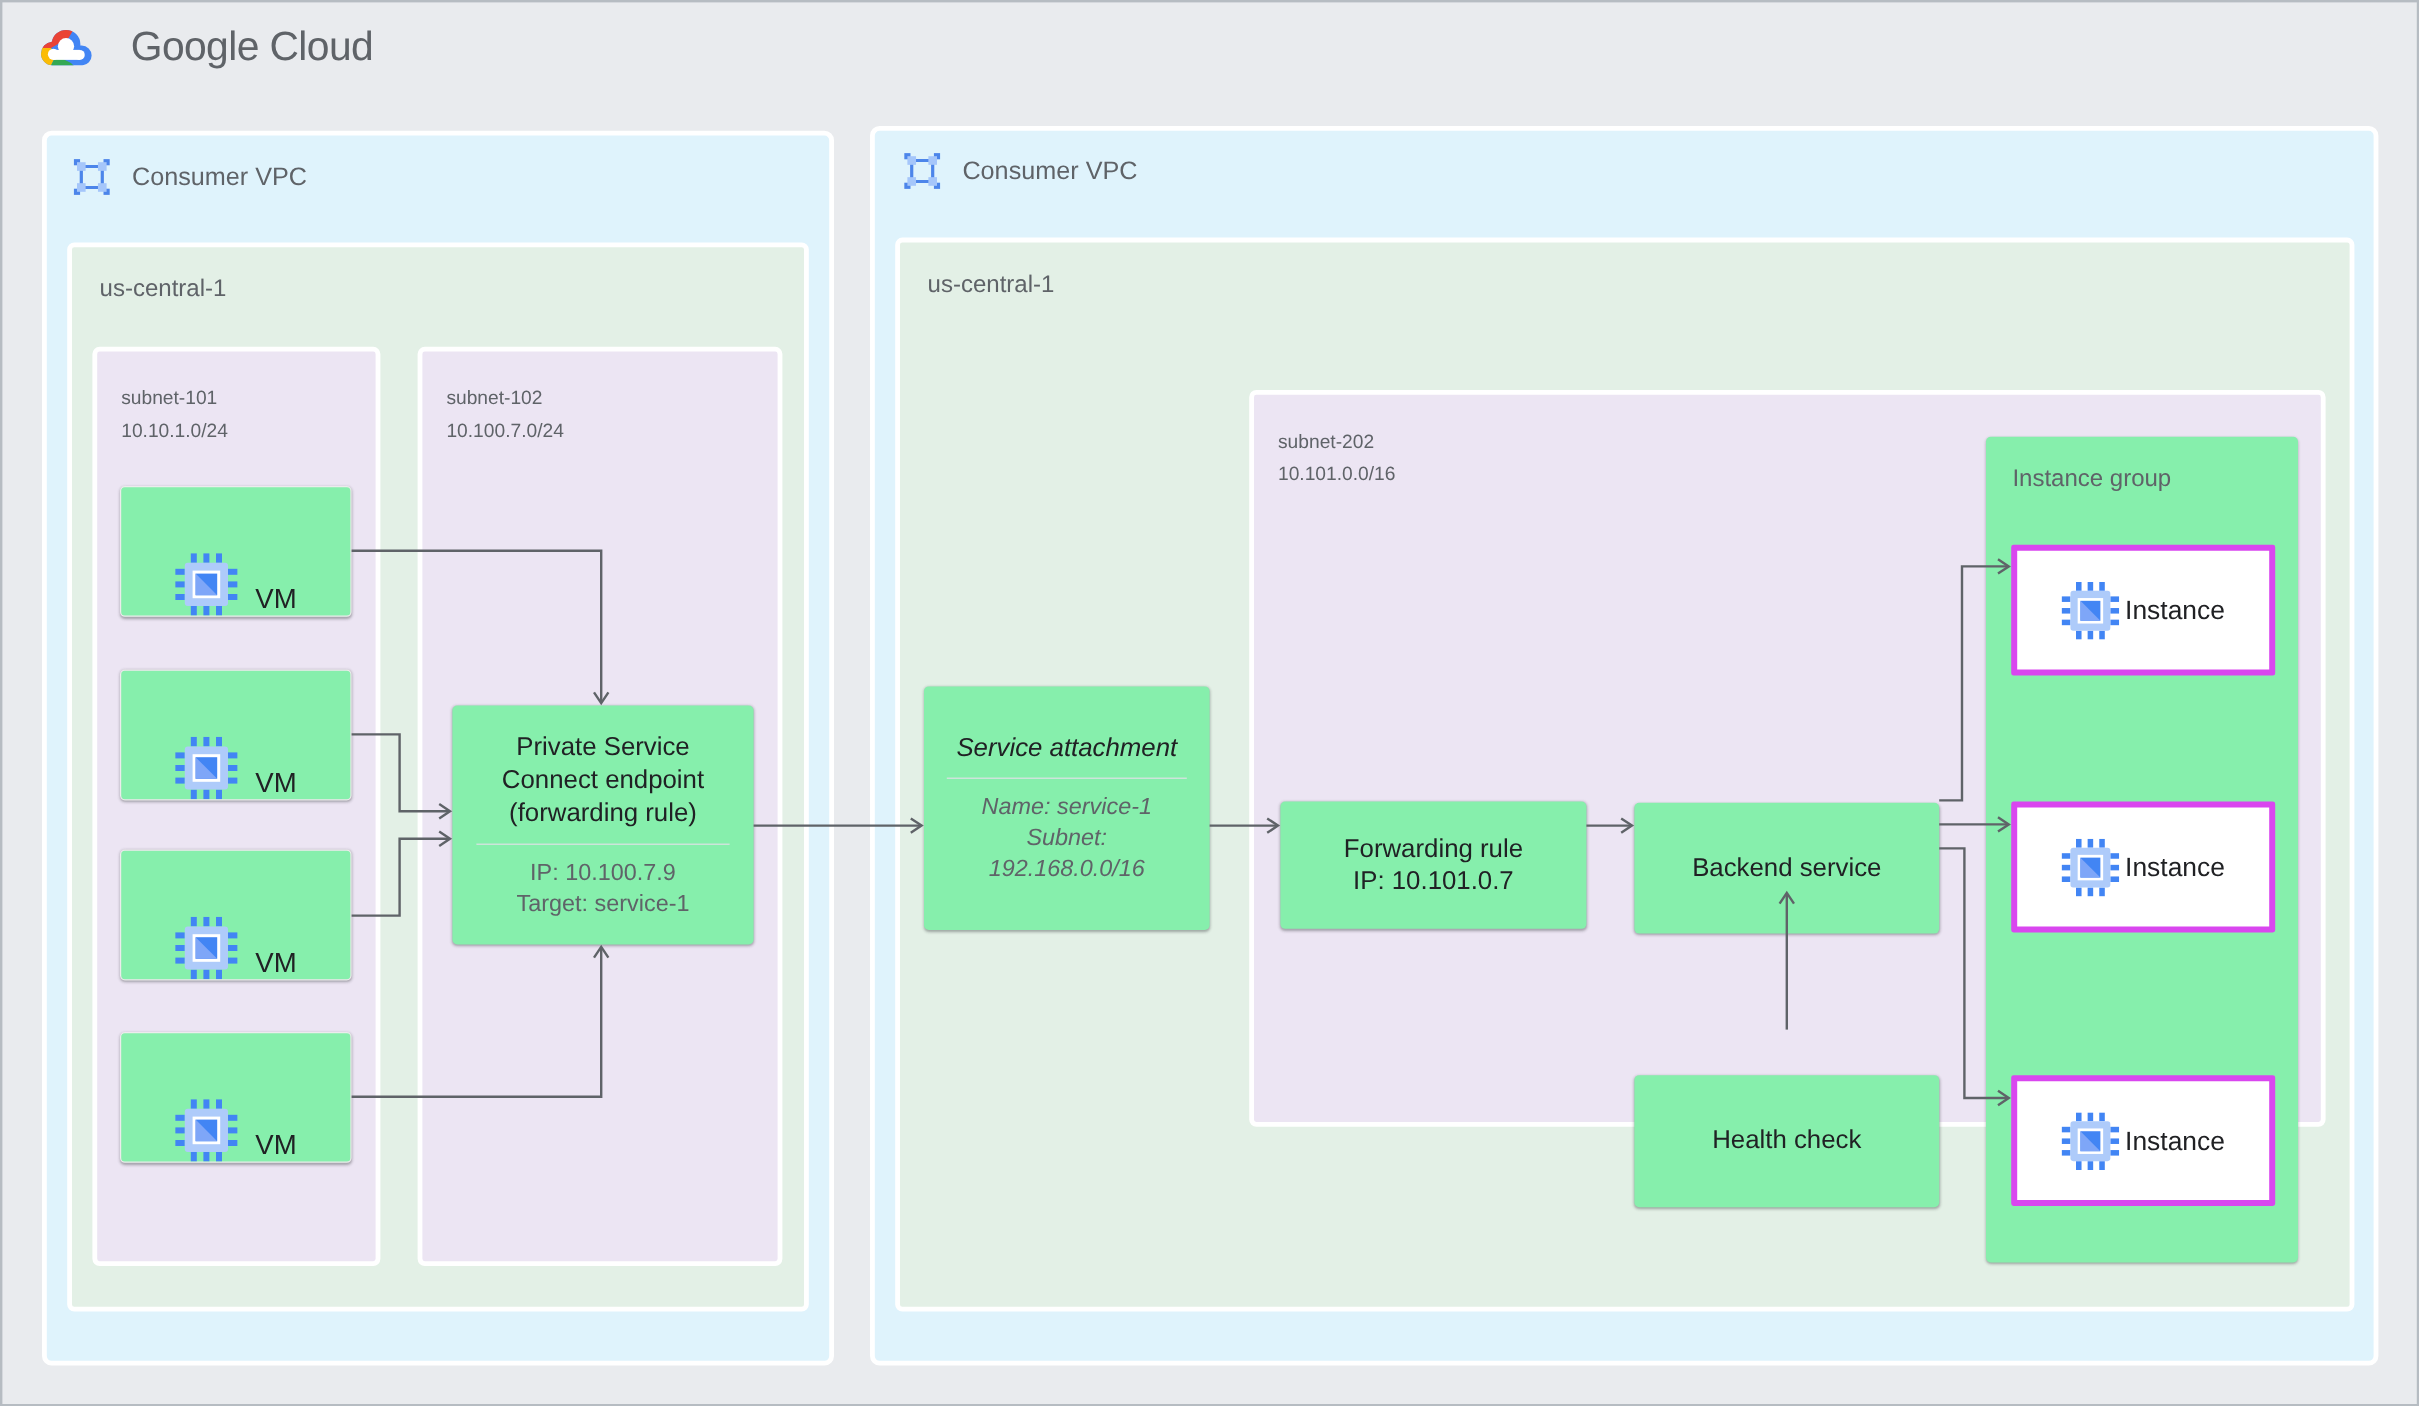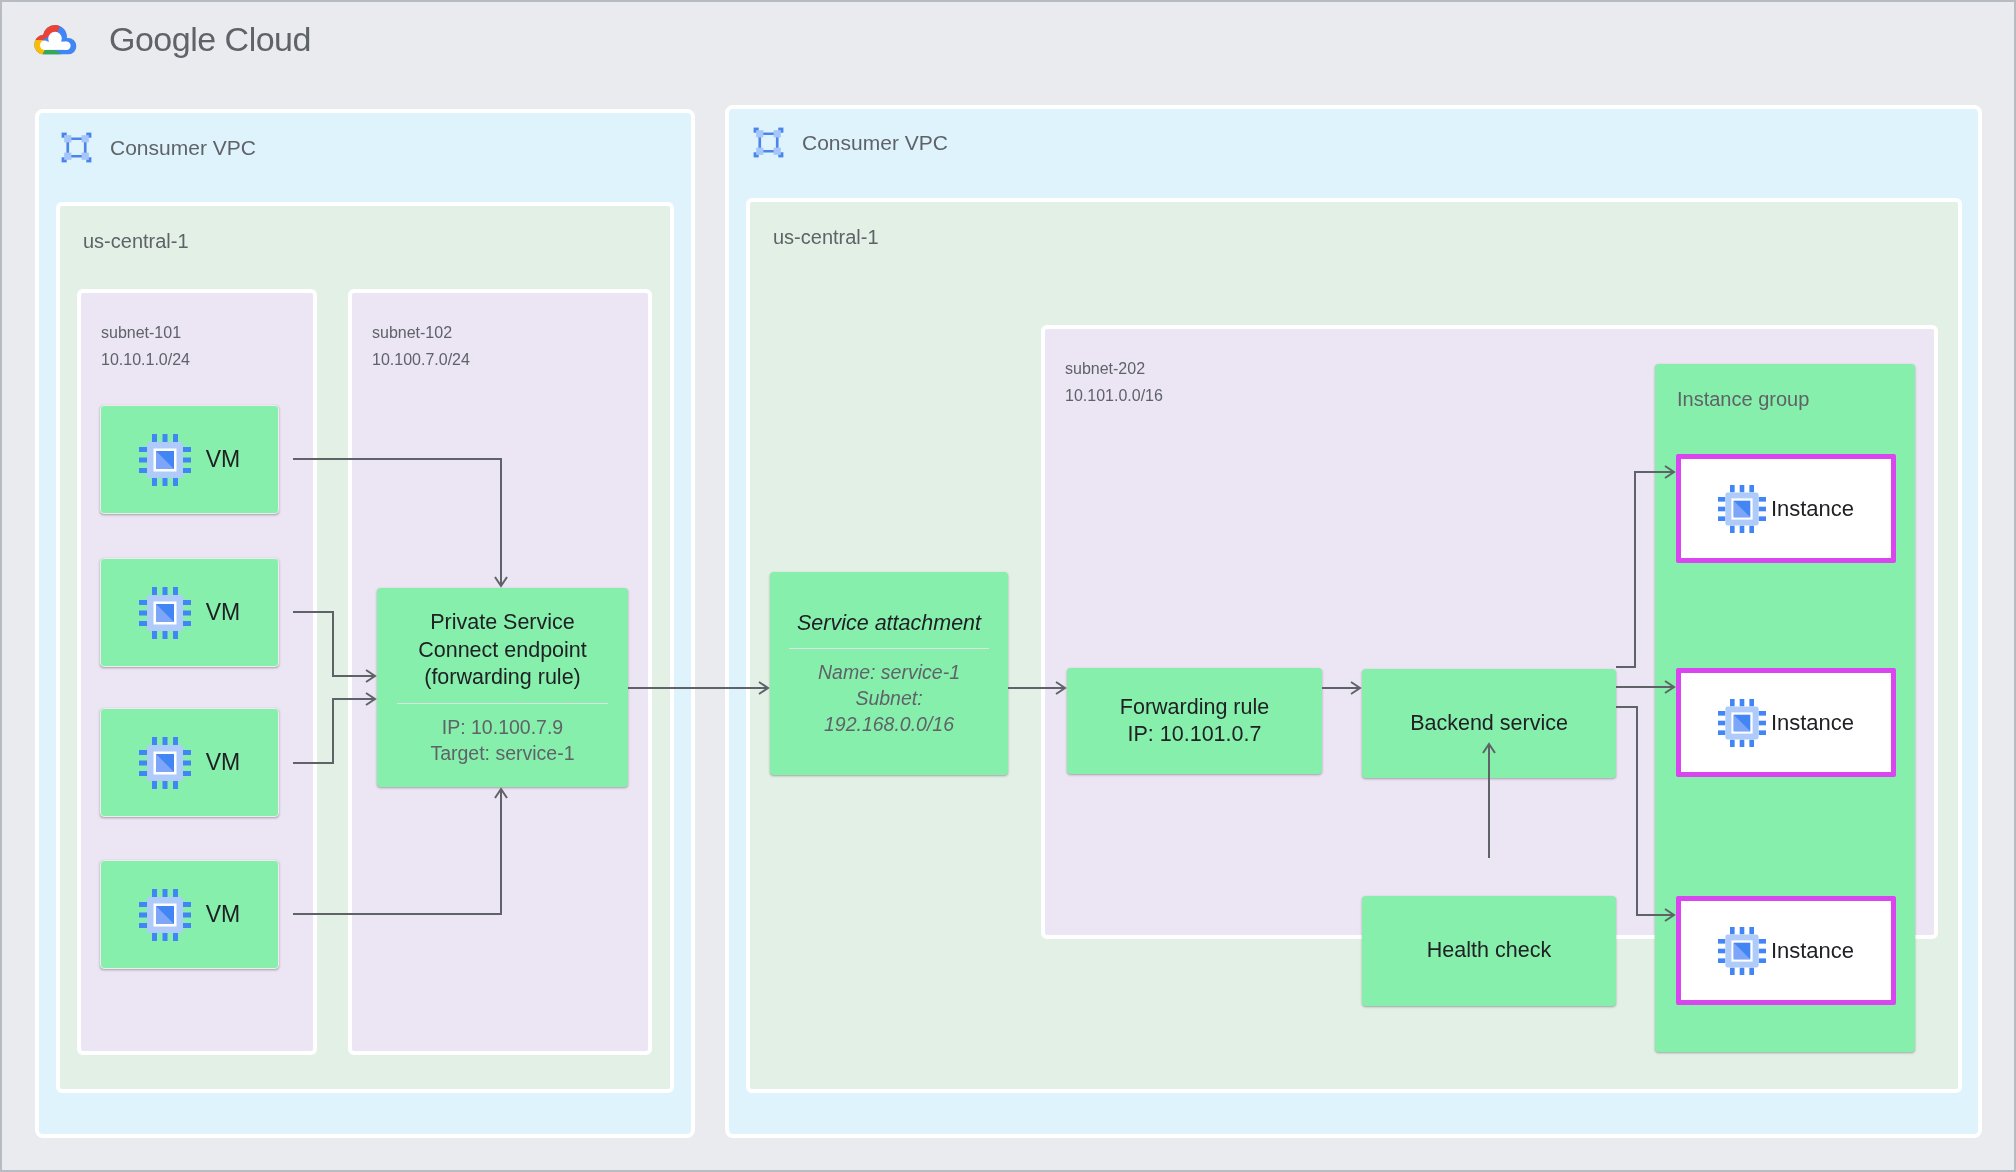--- a/index.html
+++ b/index.html
@@ -26,21 +26,21 @@
   .subnet{position:absolute;background:#ece5f3;border:4px solid #fff;border-radius:6px;box-sizing:border-box;}
   .subnet-101{left:17px;top:83px;width:240px;height:766px;}
   .subnet-102{left:288px;top:83px;width:304px;height:766px;}
   .subnet-202{left:291px;top:87px;width:897px;height:614px;margin-top:36px;}
   .subnet-label{position:absolute;left:20px;top:26px;color:#5f6368;font-size:16px;line-height:27px;}
   .subnet-label span{display:block;}
 
   
   .node{position:absolute;background:#86efac;border-radius:4px;box-sizing:border-box;
         box-shadow:0 1px 2px rgba(60,64,67,.3),0 1px 3px rgba(60,64,67,.15);}
-  .vm-box{left:19px;width:179px;height:109px;display:flex;align-items:center;justify-content:center;
+  .vm-box{left:19px;width:193px;height:109px;display:flex;align-items:flex-end;justify-content:center;
           gap:15px;font-size:23px;color:#202124;border:1px solid #ececec;}
   .vm-1{top:112px}.vm-2{top:265px}.vm-3{top:415px}.vm-4{top:567px}
 
   .card{display:flex;flex-direction:column;align-items:center;justify-content:center;text-align:center;}
   .node-title{font-size:21.5px;color:#202124;line-height:27.5px;}
   .node-divider{width:84%;border-top:1px solid #dfe1e5;margin:11px 0 10px;}
   .node-sub{font-size:19.5px;color:#5f6368;line-height:26px;}
   .node-sub span{display:block;}
 
   .psc-box{left:25px;top:295px;width:251px;height:199px;}

